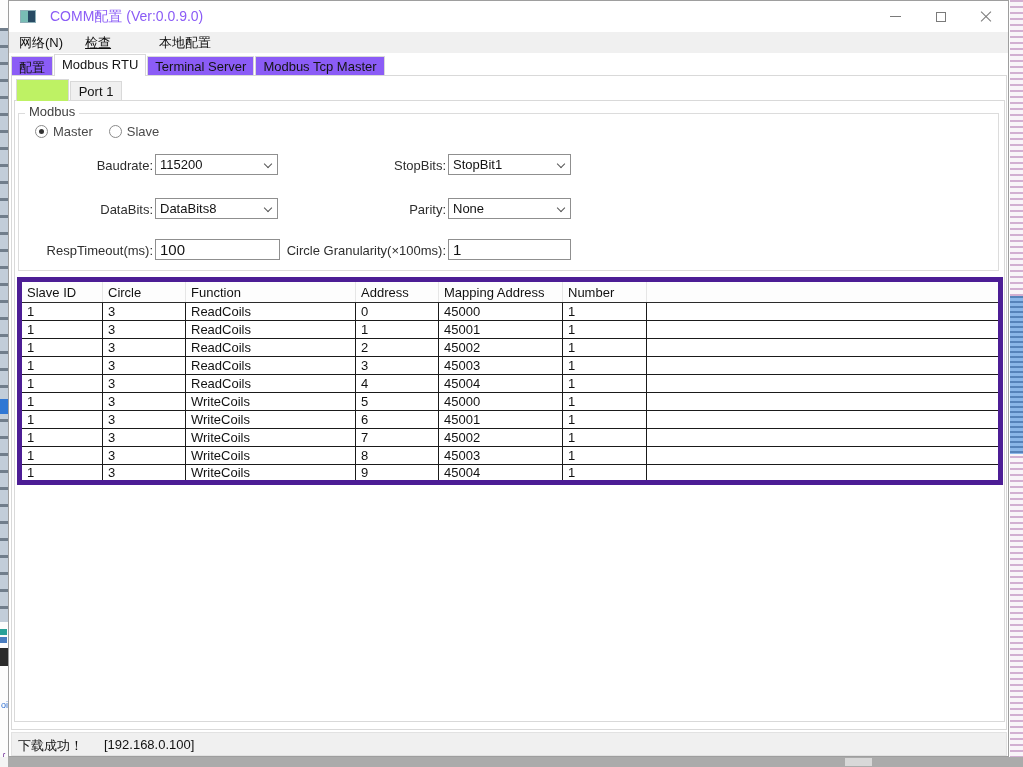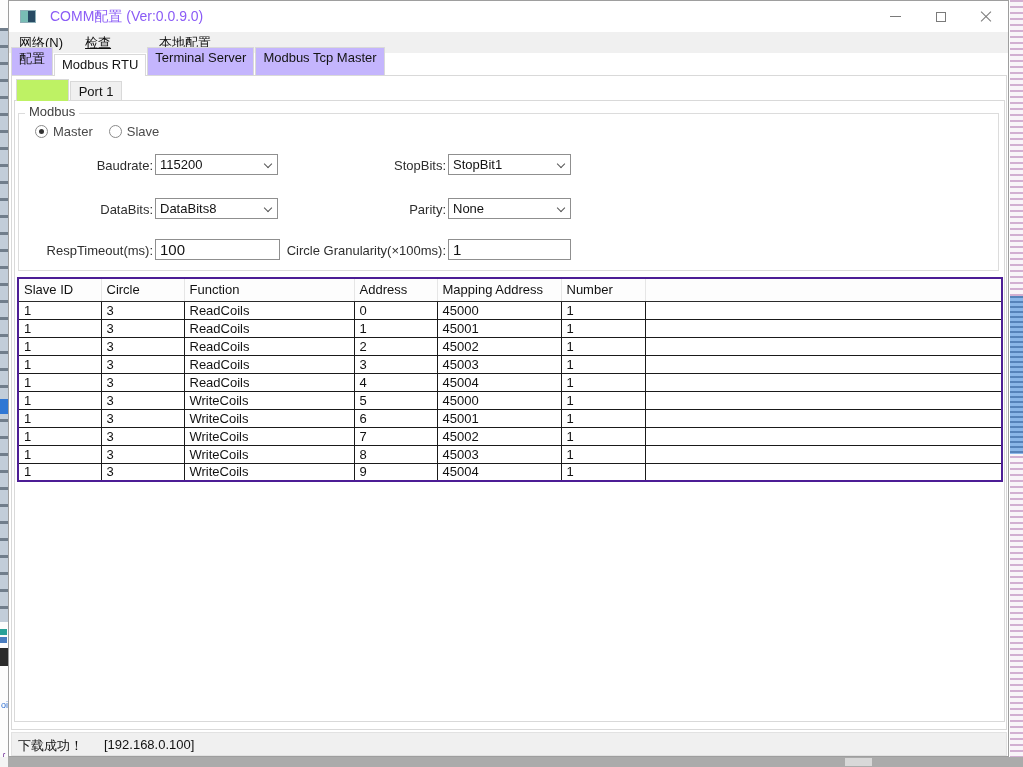--- a/index.html
+++ b/index.html
@@ -39,22 +39,22 @@
   .glyph-max { width:10px; height:10px; border:1px solid #7a7a7a; }
   .glyph-close { position:relative; width:12px; height:12px; }
   .glyph-close i, .glyph-close b { position:absolute; left:-1px; top:5px; width:14px; height:0; border-top:1px solid #7a7a7a; }
   .glyph-close i { transform:rotate(45deg); } .glyph-close b { transform:rotate(-45deg); }
 
   .menubar { position:absolute; left:0; top:31px; width:100%; height:21px; background:#f0f0f0; display:flex; align-items:center; font-size:13px; color:#101010; }
   .menu-item { padding:1px 4px; }
   .menu-item.m0 { margin-left:6px; } .menu-item.m1 { margin-left:14px;text-decoration:underline; } .menu-item.m2 { margin-left:40px; }
 
   .tabbar { position:absolute; left:2px; top:52px; height:22px; display:flex; align-items:flex-end; z-index:3; }
-  .tab { border:1px solid #d9d9d9; border-bottom:none; background:#c4b5fd; font-size:13px; color:#141414;
-         height:28px; padding:2px 7px 0 7px; margin-right:1px; white-space:nowrap; }
+  .tab { border:1px solid #d9d9d9; border-bottom:none; background:#8b5cf6; font-size:13px; color:#141414;
+         height:19px; padding:2px 7px 0 7px; margin-right:1px; white-space:nowrap; }
   .tab.selected { background:#ffffff; height:22px; margin-bottom:-1px; }
 
   .tabpage { position:absolute; left:2px; top:74px; width:996px; height:655px; border:1px solid #d9d9d9; background:#ffffff; }
 
   .port-tabs { position:absolute; left:4px; top:2px; display:flex; align-items:flex-end; height:22px; z-index:2; }
   .ptab { border:1px solid #d9d9d9; border-bottom:none; background:#f0f0f0; font-size:13px; color:#141414;
           height:19px; padding:2px 8px 0 8px; margin-right:1px; }
   .ptab.selected { background:#bef264; height:22px; padding-top:21px; margin-bottom:-1px; }
 
   .port-panel { position:absolute; left:2px; top:24px; width:991px; height:622px; border:1px solid #d9d9d9; background:#ffffff; }
@@ -69,21 +69,21 @@
 
   .frm-label { position:absolute; font-size:13px; color:#2e2e2e; text-align:right; }
   .lbl-left { left:0; width:138px; }
   .lbl-right { left:228px; width:203px; }
 
   .combo { position:absolute; width:123px; height:21px; border:1px solid #8f8f8f; background:#fff; font-size:13px; color:#111;
            display:flex; align-items:center; padding-left:4px; }
   .combo .chev { position:absolute; right:6px; top:6px; width:6px; height:6px; border-right:1px solid #565656; border-bottom:1px solid #565656; transform:rotate(45deg); }
   .txtinput { position:absolute; height:21px; border:1px solid #8f8f8f; background:#fff; font-size:15px; color:#111; padding:0 4px; font-family:"Liberation Sans", sans-serif; }
 
-  .tbl { position:absolute; left:2px; top:176px; width:986px; border-collapse:collapse; table-layout:fixed; background:#fff; border:2px solid #4c1d95; font-size:13px; }
+  .tbl { position:absolute; left:2px; top:176px; width:986px; border-collapse:collapse; table-layout:fixed; background:#fff; border:5px solid #4c1d95; font-size:13px; }
   .tbl th { height:23px; font-weight:normal; text-align:left; padding:0 0 0 5px; color:#111; background:#fdfdfd;
             border-right:1px solid #e6e6e6; border-bottom:1px solid #2b2b2b; white-space:nowrap; overflow:hidden; }
   .tbl th:last-child { border-right:none; }
   .tbl td { height:18px; padding:0 0 0 5px; color:#111; border-right:1px solid #1a1a1a; border-bottom:1px solid #1a1a1a; white-space:nowrap; overflow:hidden; }
   .tbl td:last-child { border-right:none; }
 
   .statusbar { position:absolute; left:2px; top:731px; width:996px; height:24px; background:#f0f0f0; border:1px solid #e2e2e2; font-size:13px; color:#111; }
   .status-msg { position:absolute; left:6px; top:4px; }
   .status-ip { position:absolute; left:92px; top:4px; }
 </style>

